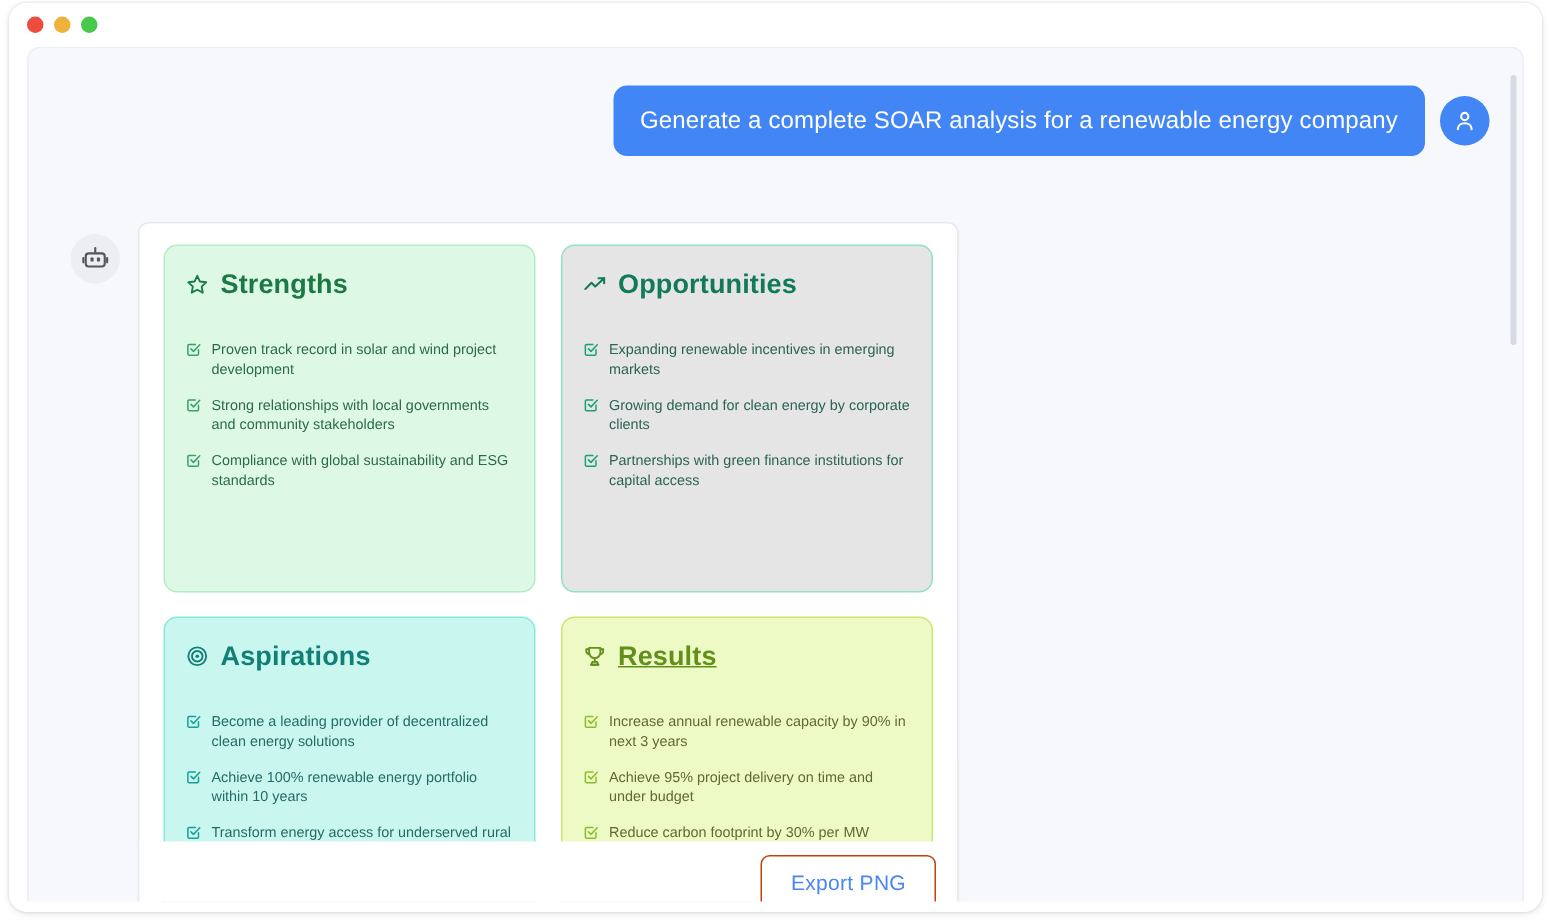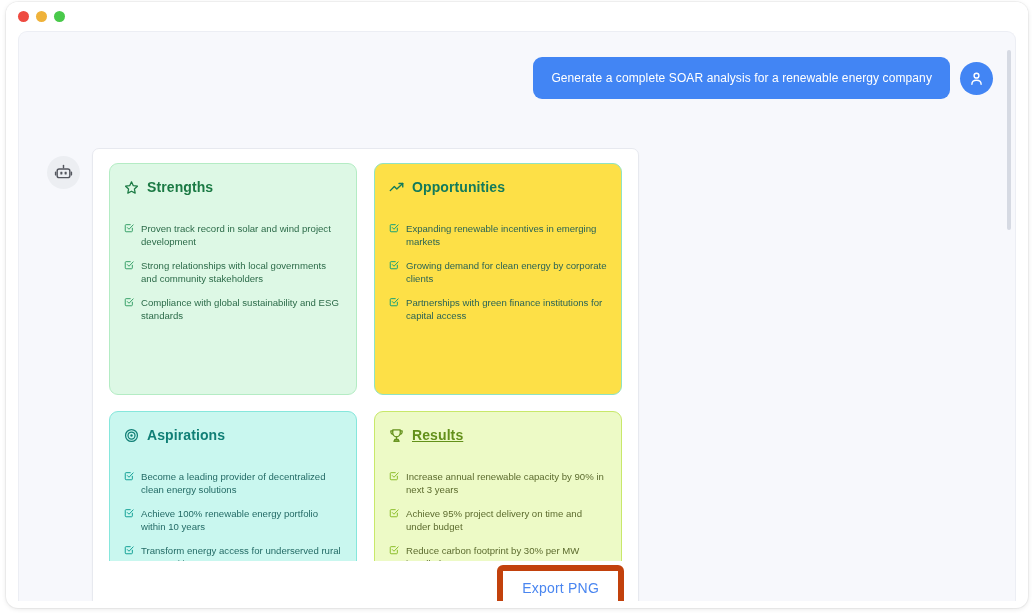--- a/index.html
+++ b/index.html
@@ -63,21 +63,21 @@
     border-radius: 50%;
     background: #4285f4;
     display: flex; align-items: center; justify-content: center;
     flex: 0 0 auto;
   }
   .bubble-user {
     background: #4285f4;
     color: #ffffff;
     border-radius: 9px;
     padding: 14px 18px;
-    font-size: 12px;
+    font-size: 16px;
     line-height: 1.2;
     white-space: nowrap;
     letter-spacing: 0.1px;
   }
 
   
   .bot-row {
     position: absolute;
     left: 28px; top: 116px;
     display: flex;
@@ -124,42 +124,42 @@
     border: 1px solid transparent;
     min-height: 232px;
   }
   .card-head {
     display: flex;
     align-items: center;
     gap: 8px;
     margin-bottom: 28px;
   }
   .card-title {
-    font-size: 14px;
+    font-size: 18px;
     font-weight: bold;
     letter-spacing: 0.1px;
   }
   .card ul { list-style: none; margin-top: 13px; }
   .card li {
     display: flex;
     align-items: flex-start;
     gap: 7px;
     margin-bottom: 11px;
     font-size: 9.6px;
     line-height: 1.35;
   }
   .card li:last-child { margin-bottom: 0; }
   .li-text { flex: 1; }
 
   
   .c-strengths     { background: #ddf8e5; border-color: #b4ecc4; }
   .c-strengths .card-title, .c-strengths .li-text { color: #1b7a44; }
   .c-strengths li .li-text { color: #2c6b49; }
 
-  .c-opportunities { background: #fde047; border-color: #8fe3c3; }
+  .c-opportunities { background: #e5e5e5; border-color: #8fe3c3; }
   .c-opportunities .card-title { color: #127a5b; }
   .c-opportunities li .li-text { color: #2a6355; }
 
   .c-aspirations   { background: #c9f7ef; border-color: #86e7dc; }
   .c-aspirations .card-title { color: #107f76; }
   .c-aspirations li .li-text { color: #246b66; }
 
   .c-results       { background: #edfac6; border-color: #c8e86a; }
   .c-results .card-title { color: #63901a; text-decoration: underline; }
   .c-results li .li-text { color: #5c6b2e; }
@@ -171,21 +171,21 @@
     height: 53px;
     background: #ffffff;
     display: flex;
     align-items: center;
     justify-content: flex-end;
     padding-right: 14px;
     z-index: 3;
   }
   .export-btn {
     background: #ffffff;
-    border: 6px solid #c2410c;
+    border: 1px solid #c2410c;
     color: #4a86f0;
     border-radius: 6px;
     font-size: 14px;
     font-family: "Liberation Sans", sans-serif;
     padding: 9px 19px;
     cursor: pointer;
     letter-spacing: 0.2px;
   }
 
   

